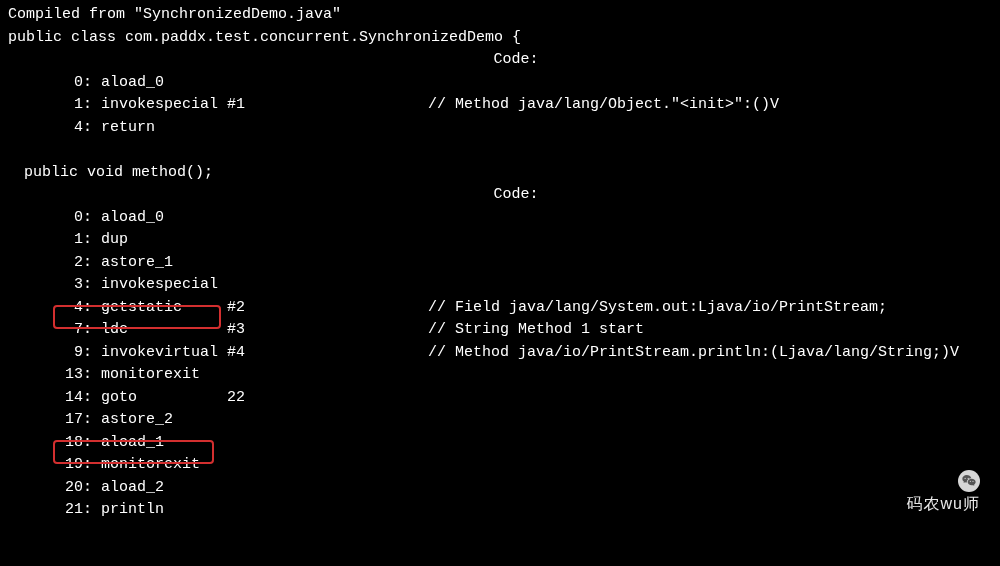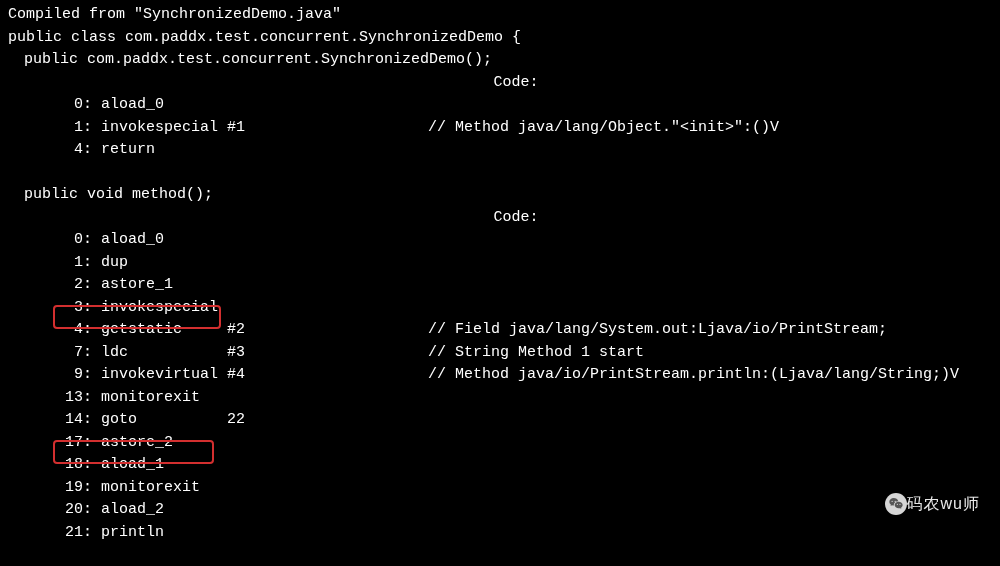--- a/index.html
+++ b/index.html
@@ -53,23 +53,24 @@
       left: 53px;
       top: 440px;
       width: 161px;
       height: 24px;
     }
     .watermark {
       position: absolute;
       right: 20px;
       bottom: 50px;
       display: flex;
-      align-items: center;
+      align-items: flex-end;
       gap: 0;
       z-index: 20;
+      flex-direction: column;
     }
     .watermark-icon {
       width: 22px;
       height: 22px;
       background: #d6d6d6;
       border-radius: 50%;
       display: flex;
       align-items: center;
       justify-content: center;
     }
@@ -84,21 +85,20 @@
       font-size: 16px;
       letter-spacing: 1px;
     }
   </style>
 </head>
 <body>
 
 <div class="terminal">
   <div class="line">Compiled from "SynchronizedDemo.java"</div>
   <div class="line">public class com.paddx.test.concurrent.SynchronizedDemo {</div>
-  <div class="line indent-1">public com.paddx.test.concurrent.SynchronizedDemo();</div>
   <div class="line indent-2">Code:</div>
 
   <div id="constructor-block">
       <div class="bytecode-line indent-3">  0: aload_0       </div>
       <div class="bytecode-line indent-3">  1: invokespecial #1<span class="comment">// Method java/lang/Object."&lt;init&gt;":()V</span></div>
       <div class="bytecode-line indent-3">  4: return        </div>
     </div>
 
   <div class="line">&nbsp;</div>
 

